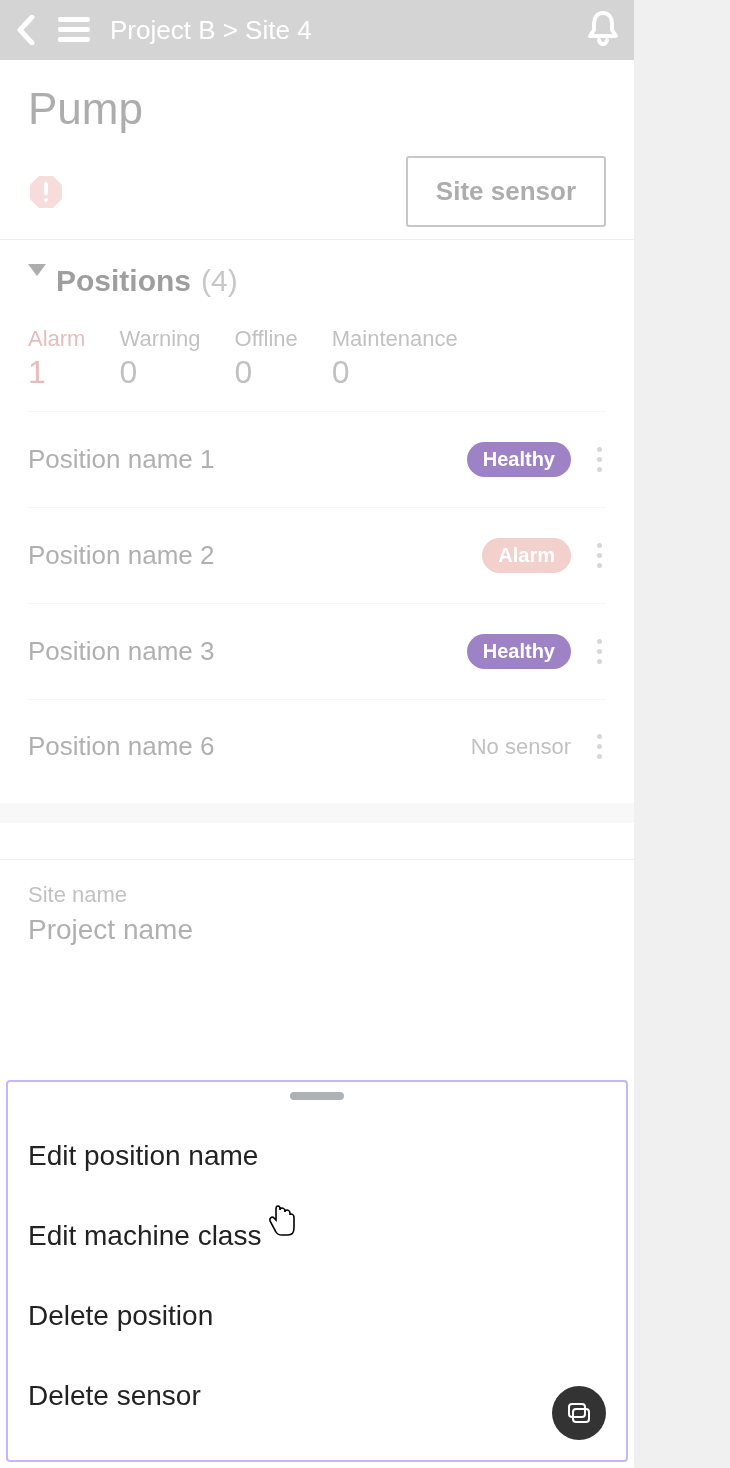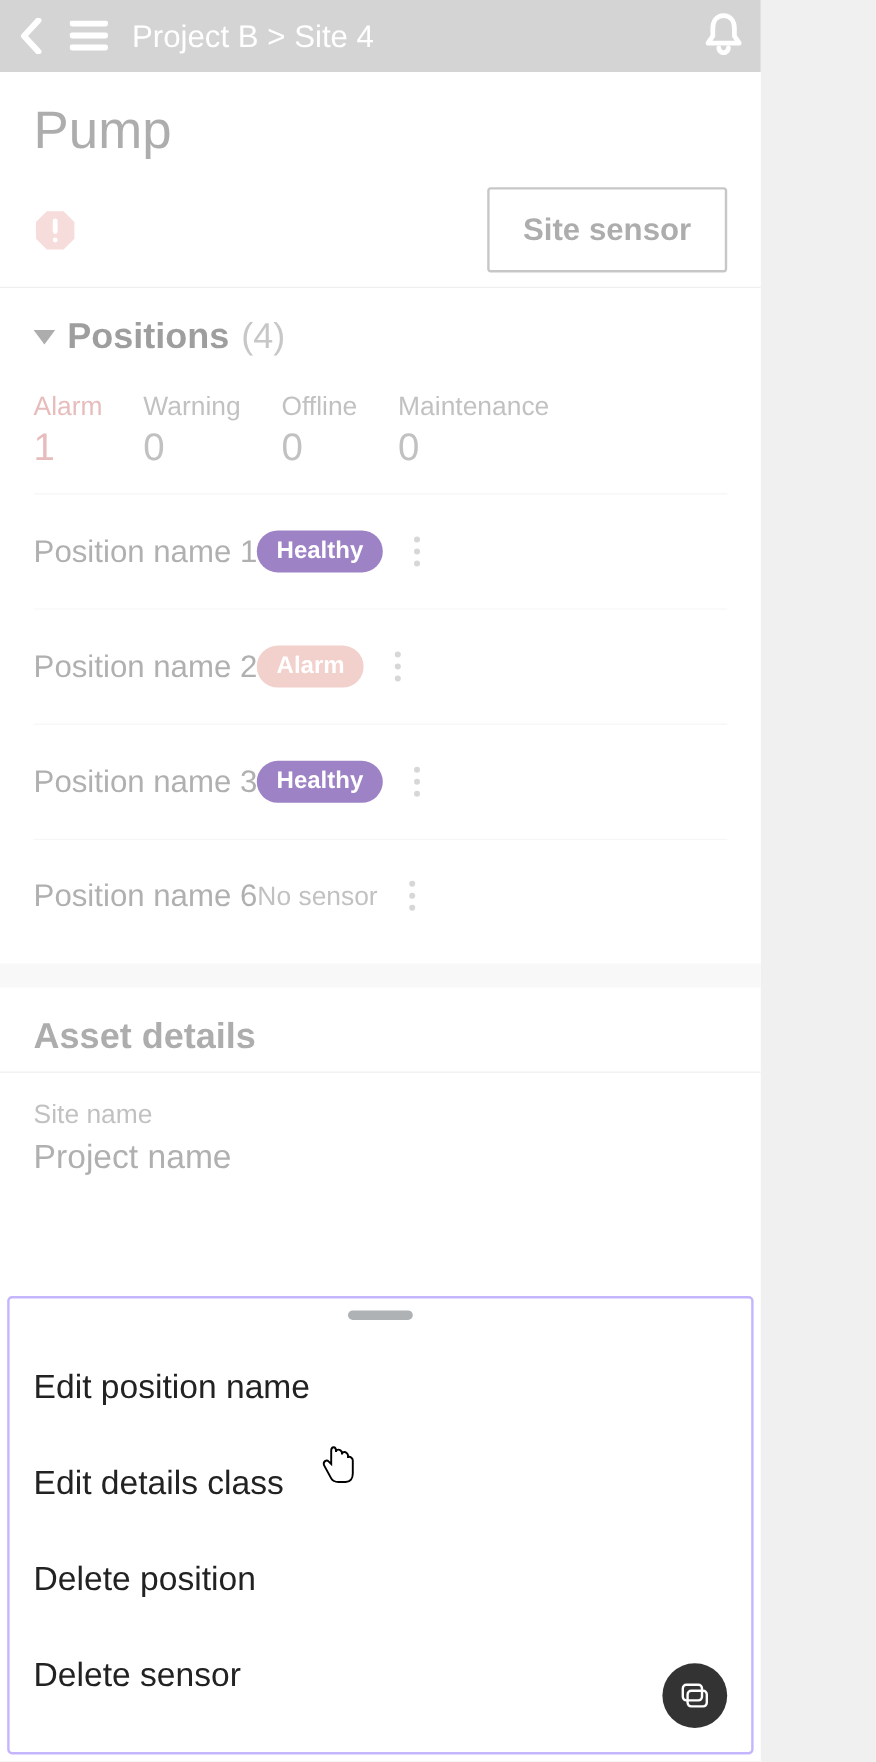--- a/index.html
+++ b/index.html
@@ -38,34 +38,34 @@
     font-size:26px;
     font-weight:600;
     padding:18px 28px;
     border-radius:3px;
   }
 
   .divider { height:1px; background:#e2e2e2; }
 
   
   .positions { padding:24px 28px 10px 28px; background:#fff;}
-  .section-head { display:flex; align-items:center; gap:10px; }
+  .section-head { display:flex; gap:10px; }
   .caret-down { width:0;height:0;border-left:9px solid transparent;border-right:9px solid transparent;border-top:12px solid #6a6a6a; display:inline-block;}
   .section-title { font-size:30px; font-weight:700; color:#4f4f4f; }
   .section-count { font-size:30px; color:#9a9a9a; }
 
   .status-row { display:flex; gap:34px; margin-top:28px; padding-bottom:20px;}
   .status-col .lbl { font-size:22px; color:#8f8f8f; }
   .status-col .val { font-size:32px; color:#8f8f8f; font-weight:400; margin-top:2px;}
   .status-col.alarm .lbl { color:#d48585; }
   .status-col.alarm .val { color:#d48585; }
 
   .pos-list { margin-top:0; border-top:1px solid #eee; }
   .pos-row {
-    display:flex; align-items:center; 
+    display:flex; align-items:center; justify-content:space-between;
     padding:30px 0;
     border-bottom:1px solid #eee;
   }
   .pos-row:last-child{border-bottom:none;}
   .pos-name { font-size:26px; color:#6f6f6f; }
   .pos-right { display:flex; align-items:center; gap:22px; }
   .badge {
     border-radius:20px;
     padding:6px 16px;
     font-size:20px;
@@ -253,39 +253,38 @@
                 <span></span>
               </div>
           </div>
         </div>
       </div>
     </div>
 
     <div class="divider" style="height:20px;background:#f3f3f3"></div>
 
     <div class="asset-section">
-      <div class="asset-title">Asset details</div>
     </div>
     <div class="divider"></div>
     <div class="asset-body">
       <div class="field-label">Site name</div>
       <div class="field-val">Project name</div>
     </div>
   </div>
 
   <div class="close-x">
     <svg width="34" height="34" viewBox="0 0 34 34">
       <path d="M4 4 L30 30 M30 4 L4 30" stroke="#333" stroke-width="5" stroke-linecap="round"></path>
     </svg>
   </div>
 
   <div class="sheet">
     <div class="sheet-handle"></div>
     <div class="sheet-item">Edit position name</div>
-    <div class="sheet-item">Edit details class</div>
+    <div class="sheet-item">Edit machine class</div>
     <div class="sheet-item">Delete position</div>
     <div class="sheet-item">Delete sensor</div>
 
     <div class="cursor-hand">
       <svg width="28" height="32" viewBox="0 0 28 32">
         <path d="M10 2 C9 2 8 3 8 5 L8 16 L6 14 C4 12 1 14 2 17 L8 28 C9 30 11 31 14 31 L20 31 C24 31 26 28 26 24 L26 13 C26 11 24 10 23 10 C23 10 22 10 22 11 L22 9 C22 7 20 6 19 6 C18 6 17 7 17 8 L17 7 C17 5 15 4 14 4 C13 4 12 5 12 6 L12 5 C12 3 11 2 10 2 Z" fill="#fff" stroke="#000" stroke-width="1.6"></path>
       </svg>
     </div>
 
     <div class="fab">

